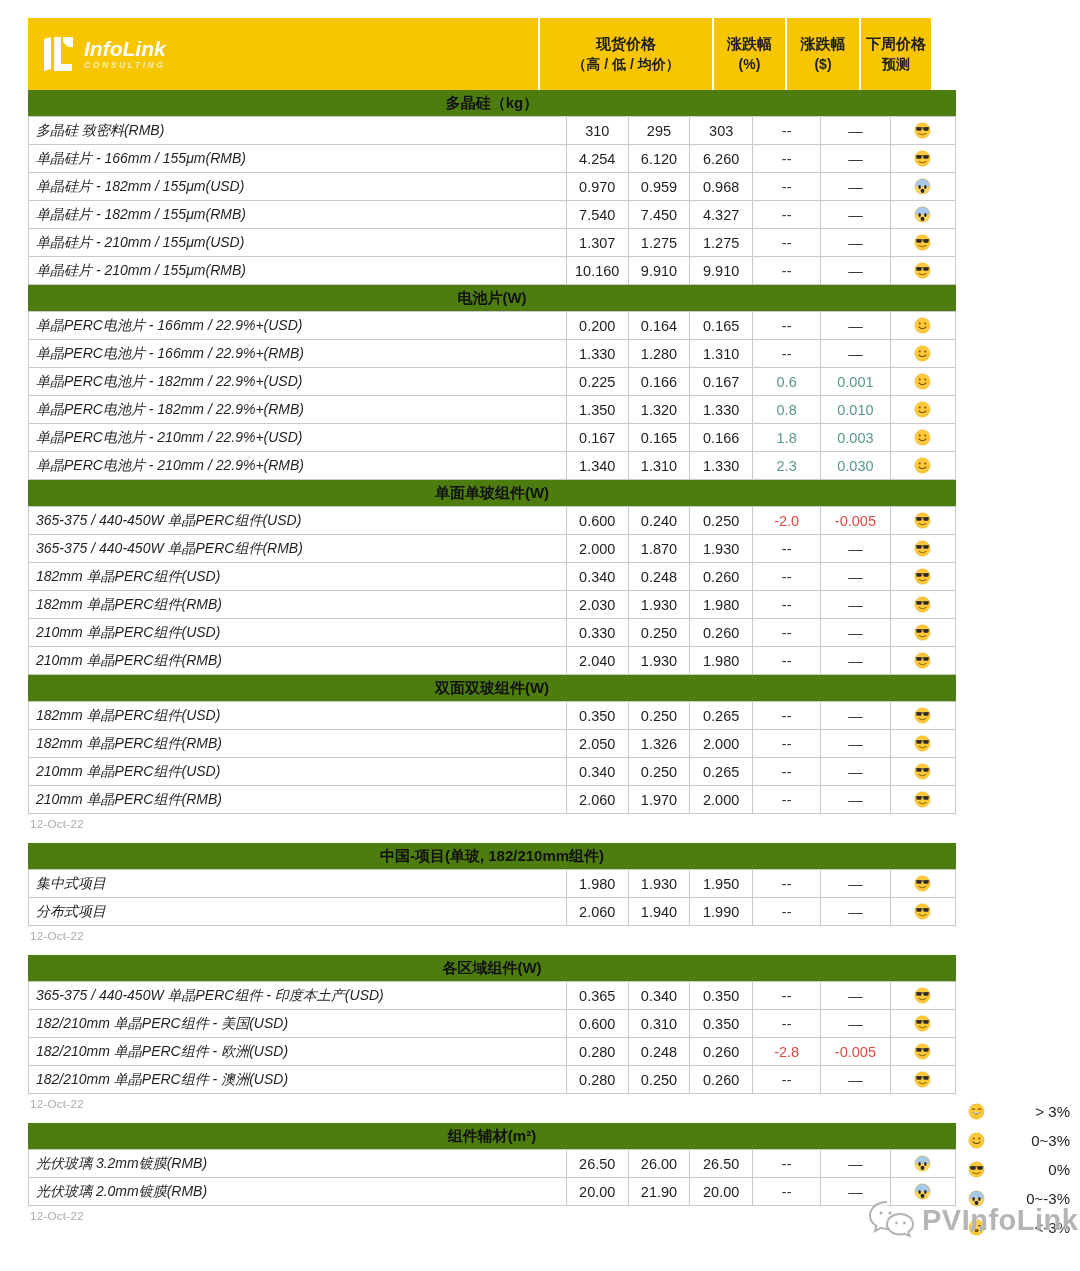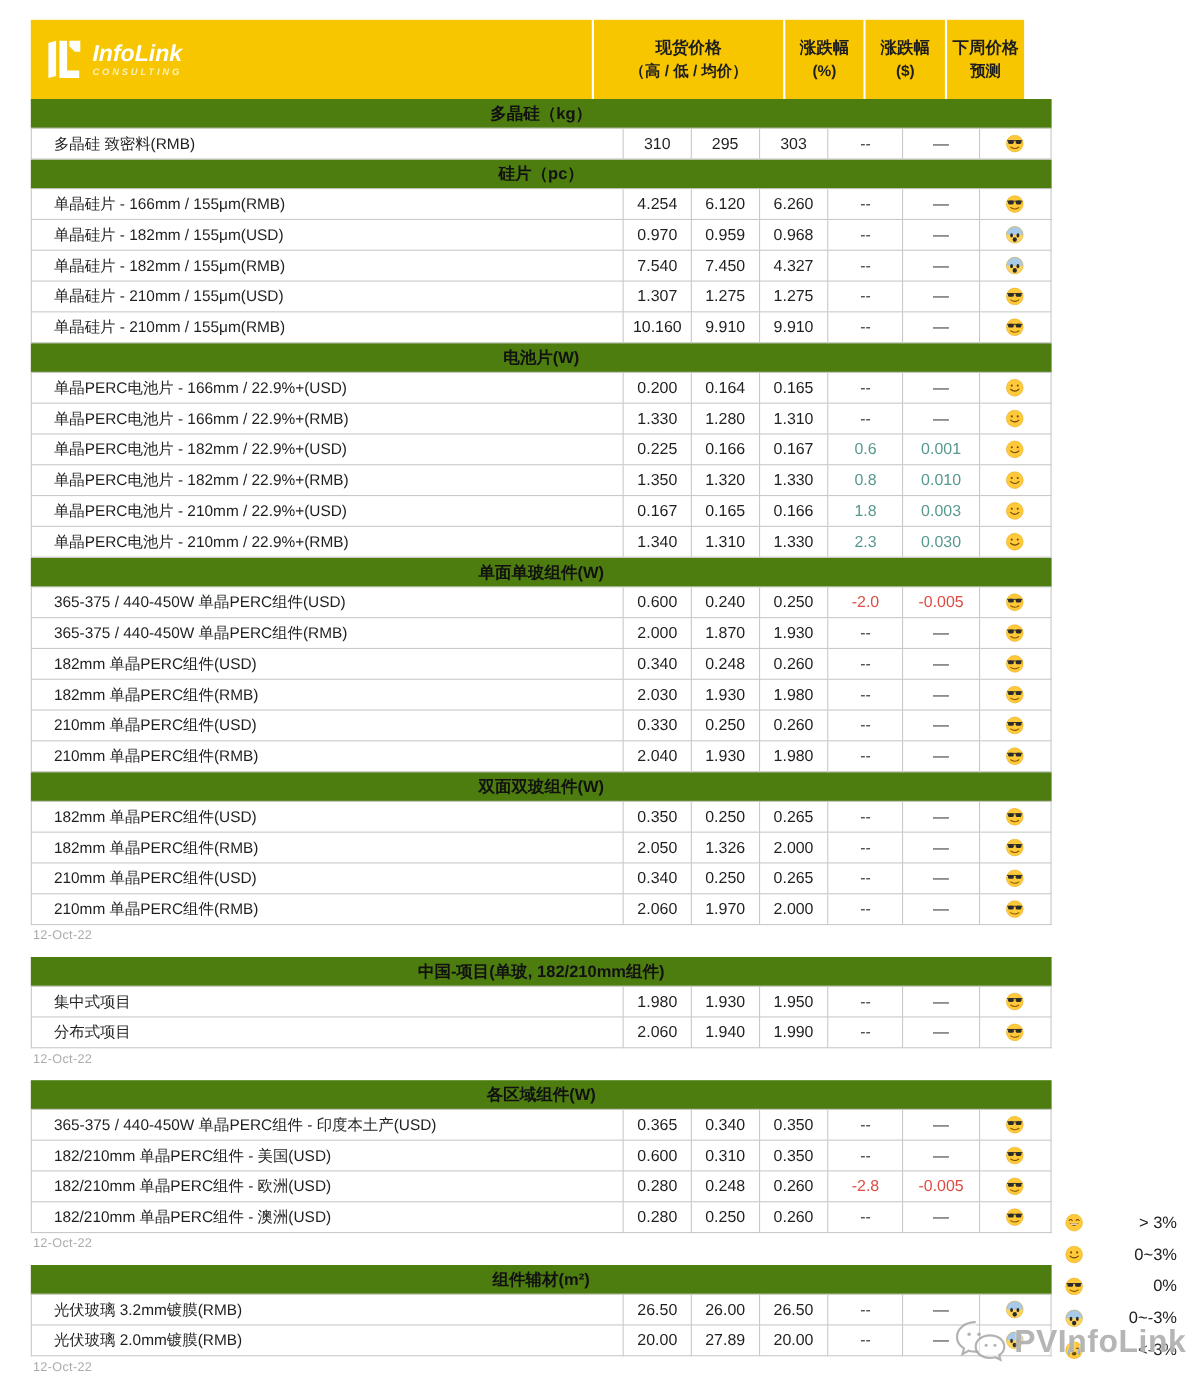--- a/index.html
+++ b/index.html
@@ -24,21 +24,21 @@
   .logo-mark{width:34px;height:36px;}
   .logo-text .brand{font-size:21px;font-weight:bold;color:#fff;line-height:22px;}
   .logo-text .sub{font-size:8.5px;letter-spacing:2.6px;color:rgba(255,255,255,.72);line-height:11px;}
 
   
   .sec-title{height:27px;background:#4d7c0f;display:flex;align-items:center;justify-content:center;
              font-weight:bold;font-size:15px;color:#111;box-sizing:border-box;border-bottom:1px solid #c9c9c9;}
   .row{display:flex;background:#fff;}
   .cell{box-sizing:border-box;border-right:1px solid #c9c9c9;border-bottom:1px solid #c9c9c9;height:28px;
         display:flex;align-items:center;justify-content:center;font-size:14.5px;}
-  .cell.c-name{width:576px;justify-content:flex-start;padding-left:20px;font-size:14px;border-left:1px solid #c9c9c9;}
+  .cell.c-name{width:576px;justify-content:flex-start;padding-left:7px;font-size:14px;border-left:1px solid #c9c9c9;font-style:italic;}
   .cell.c-high,.cell.c-low,.cell.c-avg{width:66px;}
   .cell.c-avg{width:67px;}
   .cell.c-pct{width:73px;}
   .cell.c-usd{width:74px;}
   .cell.c-fc{width:70px;}
   .trend-up{color:var(--teal,#57988F);}
   .trend-down{color:var(--red,#DD4B43);}
   .trend-flat{color:#3a3a3a;}
   .date{font-size:11.5px;color:#ababab;margin:4px 0 13px 2px;letter-spacing:.3px;}
   .emoji{width:17px;height:17px;display:inline-flex;}
@@ -107,21 +107,20 @@
                   <circle cx="10" cy="10" r="9" fill="#FFC93A"></circle>
                   <circle cx="10" cy="10" r="9" fill="none" stroke="#D89E00" stroke-width=".7" opacity=".6"></circle>
                   <path d="M1.8 6.9 H18.2" stroke="#2b2b2b" stroke-width="1"></path>
                   <rect x="2.8" y="6.3" width="6.2" height="4.1" rx="1.7" fill="#2b2b2b"></rect>
                   <rect x="11" y="6.3" width="6.2" height="4.1" rx="1.7" fill="#2b2b2b"></rect>
                   <path d="M5.6 13.7 Q10 16.8 14.4 13.7" stroke="#8a5a00" stroke-width="1.1" fill="none" stroke-linecap="round"></path>
                 </svg>
               </span>
             </div>
           </div>
-          <div class="sec-title">硅片（pc）</div>
           <div class="row">
             <div class="cell c-name">单晶硅片 - 166mm / 155μm(RMB)</div>
             <div class="cell c-high">4.254</div>
             <div class="cell c-low">6.120</div>
             <div class="cell c-avg">6.260</div>
             <div class="cell c-pct trend-flat">--</div>
             <div class="cell c-usd trend-flat">—</div>
             <div class="cell c-fc">
               <span class="emoji">
                 <svg viewBox="0 0 20 20" width="17" height="17">
@@ -680,21 +679,21 @@
                   <ellipse cx="6.6" cy="10.6" rx="1.5" ry="2.3" fill="#2b2b2b"></ellipse>
                   <ellipse cx="13.4" cy="10.6" rx="1.5" ry="2.3" fill="#2b2b2b"></ellipse>
                   <ellipse cx="10" cy="15.1" rx="2.3" ry="2.6" fill="#2b2b2b"></ellipse>
                 </svg>
               </span>
             </div>
           </div>
           <div class="row">
             <div class="cell c-name">光伏玻璃 2.0mm镀膜(RMB)</div>
             <div class="cell c-high">20.00</div>
-            <div class="cell c-low">27.89</div>
+            <div class="cell c-low">21.90</div>
             <div class="cell c-avg">20.00</div>
             <div class="cell c-pct trend-flat">--</div>
             <div class="cell c-usd trend-flat">—</div>
             <div class="cell c-fc">
               <span class="emoji">
                 <svg viewBox="0 0 20 20" width="17" height="17">
                   <circle cx="10" cy="10" r="9" fill="#FFD45B"></circle>
                   <path d="M1 10 a9 9 0 0 1 18 0 z" fill="#A9C9E8"></path>
                   <circle cx="10" cy="10" r="9" fill="none" stroke="#C69A20" stroke-width=".7" opacity=".6"></circle>
                   <ellipse cx="6.6" cy="10.6" rx="1.5" ry="2.3" fill="#2b2b2b"></ellipse>

